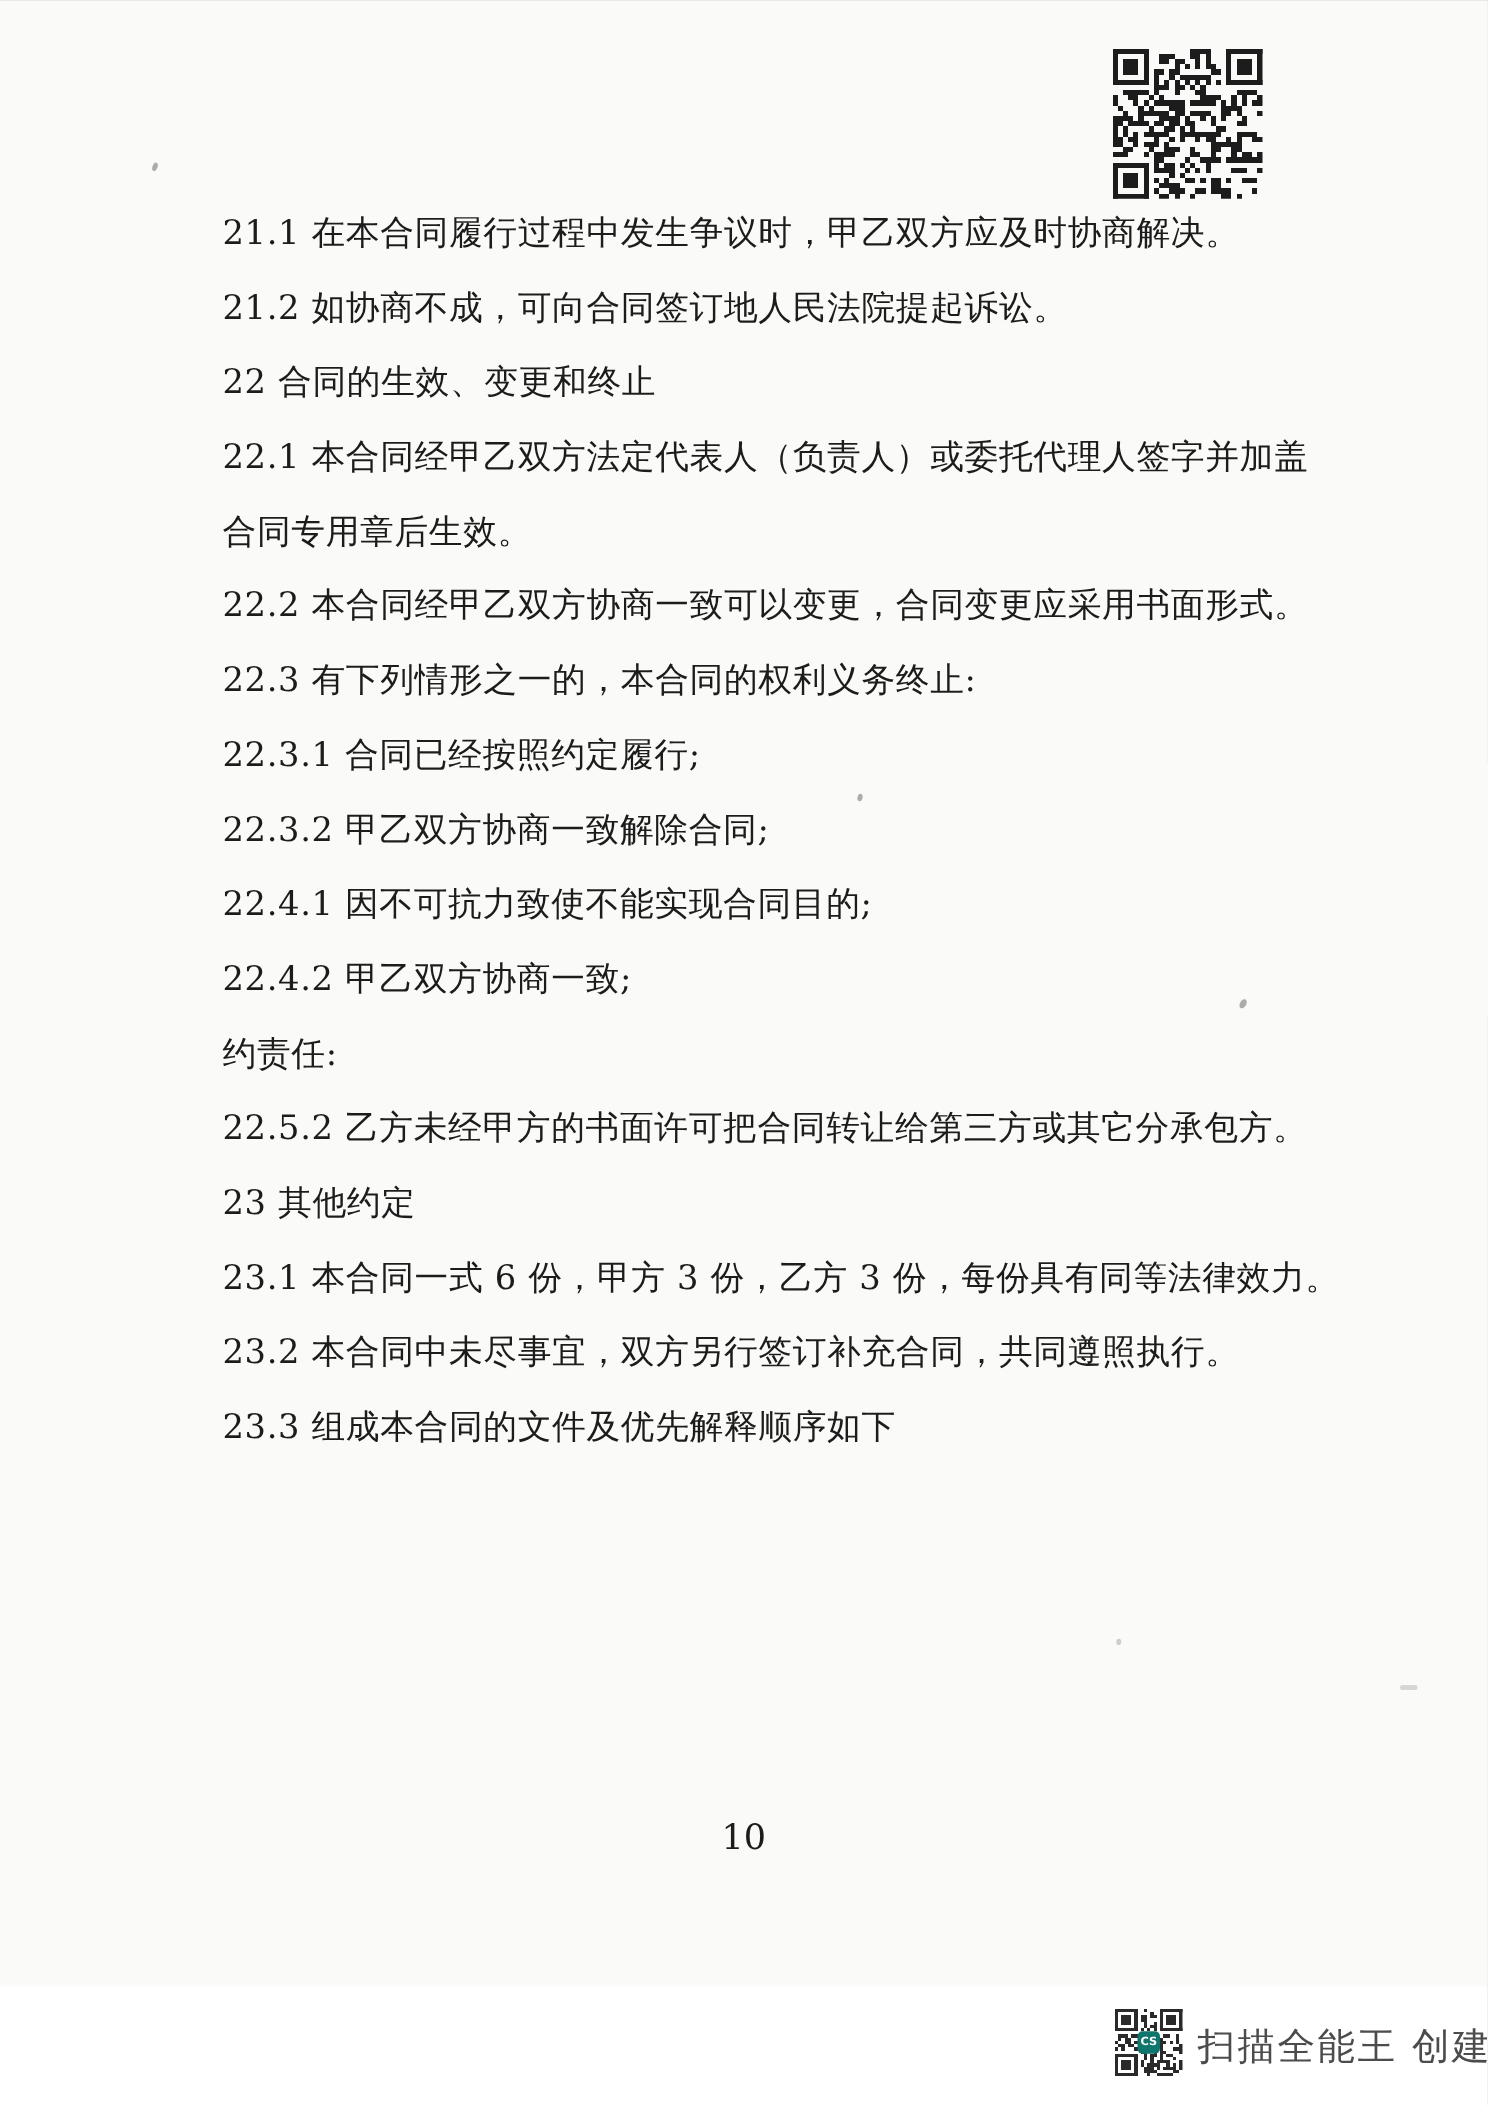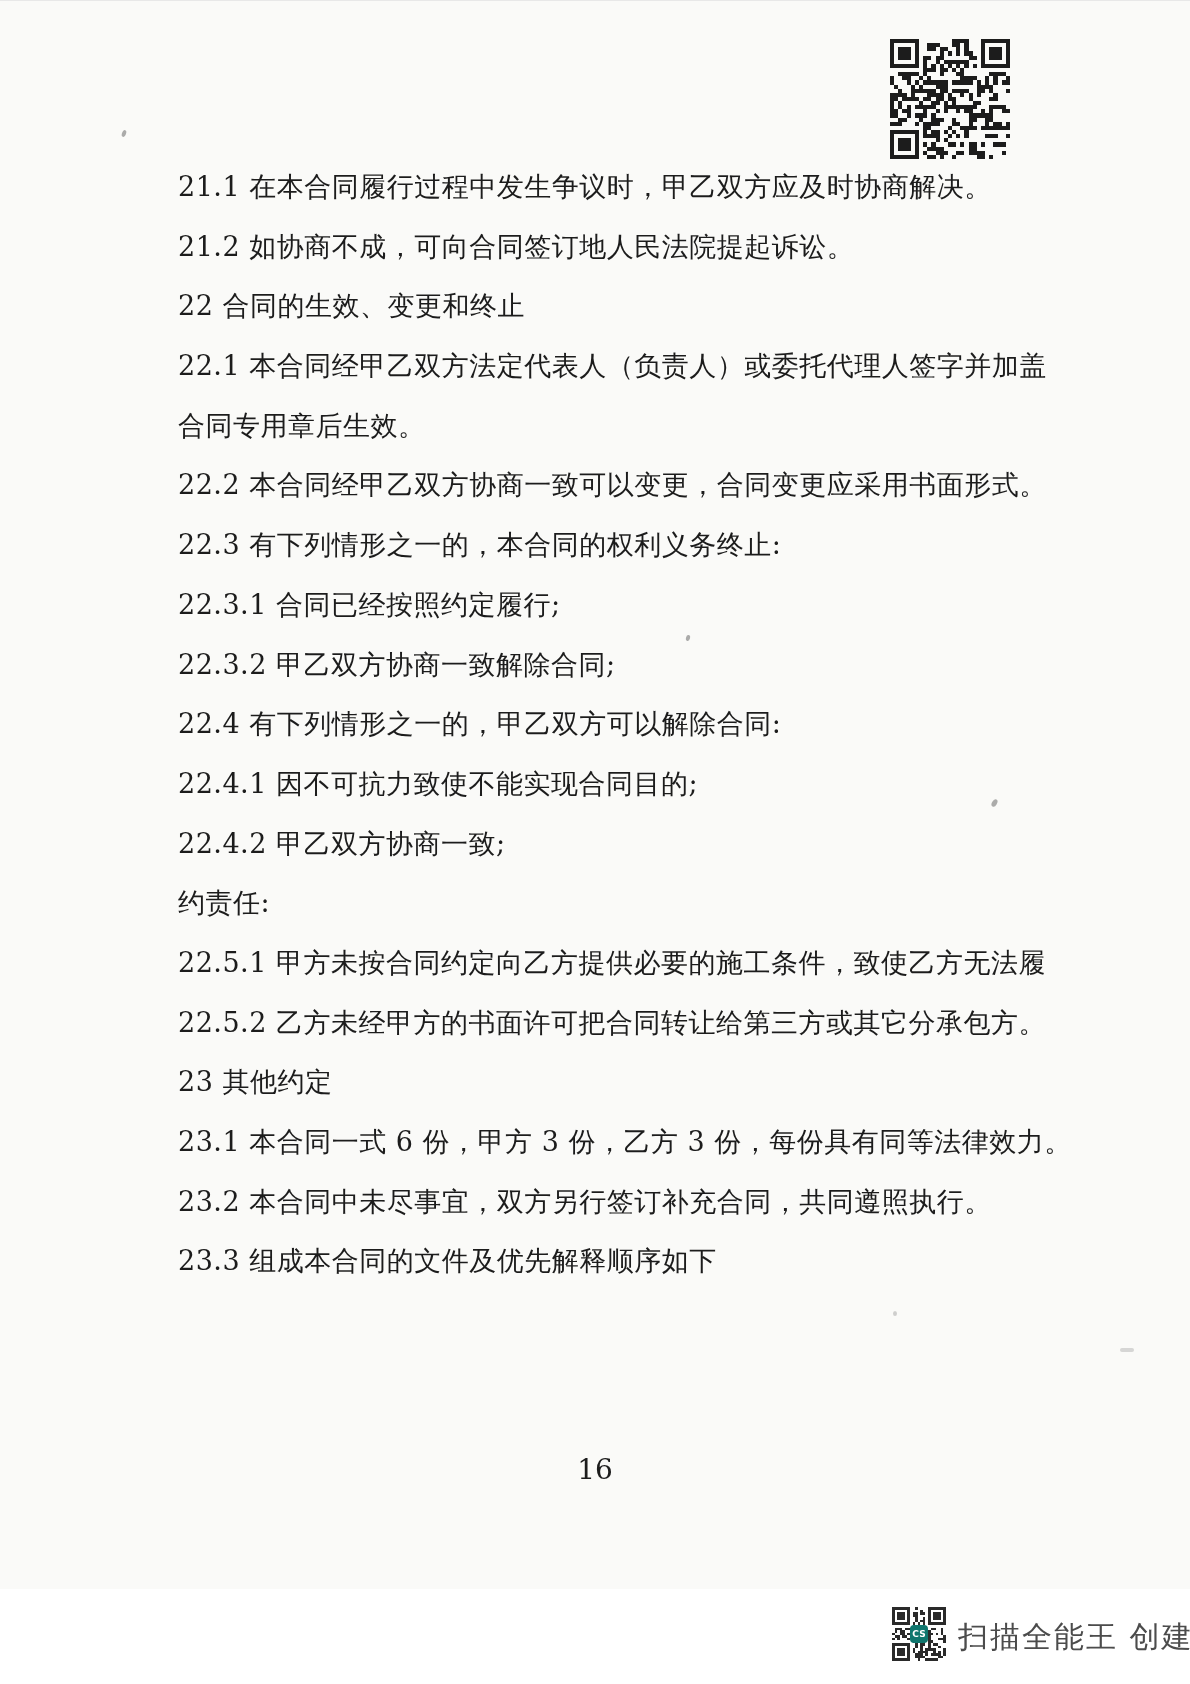--- a/index.html
+++ b/index.html
@@ -368,33 +368,31 @@
     <div class="content">
       <div class="line">21.1 在本合同履行过程中发生争议时，甲乙双方应及时协商解决。</div>
       <div class="line">21.2 如协商不成，可向合同签订地人民法院提起诉讼。</div>
       <div class="line bold">22 合同的生效、变更和终止</div>
       <div class="line">22.1 本合同经甲乙双方法定代表人（负责人）或委托代理人签字并加盖</div>
       <div class="line">合同专用章后生效。</div>
       <div class="line">22.2 本合同经甲乙双方协商一致可以变更，合同变更应采用书面形式。</div>
       <div class="line">22.3 有下列情形之一的，本合同的权利义务终止:</div>
       <div class="line">22.3.1 合同已经按照约定履行;</div>
       <div class="line">22.3.2 甲乙双方协商一致解除合同;</div>
-      <div class="line">22.4 有下列情形之一的，甲乙双方可以解除合同:</div>
       <div class="line">22.4.1 因不可抗力致使不能实现合同目的;</div>
       <div class="line">22.4.2 甲乙双方协商一致;</div>
       <div class="line">约责任:</div>
-      <div class="line">22.5.1 甲方未按合同约定向乙方提供必要的施工条件，致使乙方无法履</div>
       <div class="line">22.5.2 乙方未经甲方的书面许可把合同转让给第三方或其它分承包方。</div>
       <div class="line bold">23 其他约定</div>
       <div class="line">23.1 本合同一式 6 份，甲方 3 份，乙方 3 份，每份具有同等法律效力。</div>
       <div class="line">23.2 本合同中未尽事宜，双方另行签订补充合同，共同遵照执行。</div>
       <div class="line">23.3 组成本合同的文件及优先解释顺序如下</div>
     </div>
 
-    <div class="page-number">16</div>
+    <div class="page-number">10</div>
 
     <div class="artifact a1"></div>
     <div class="artifact a2"></div>
     <div class="artifact a3"></div>
     <div class="artifact a4"></div>
     <div class="artifact a5"></div>
   </div>
 
   <div class="footer-qr-wrap">
     <svg id="qr-footer" viewBox="0 0 21 21" shape-rendering="crispEdges">

